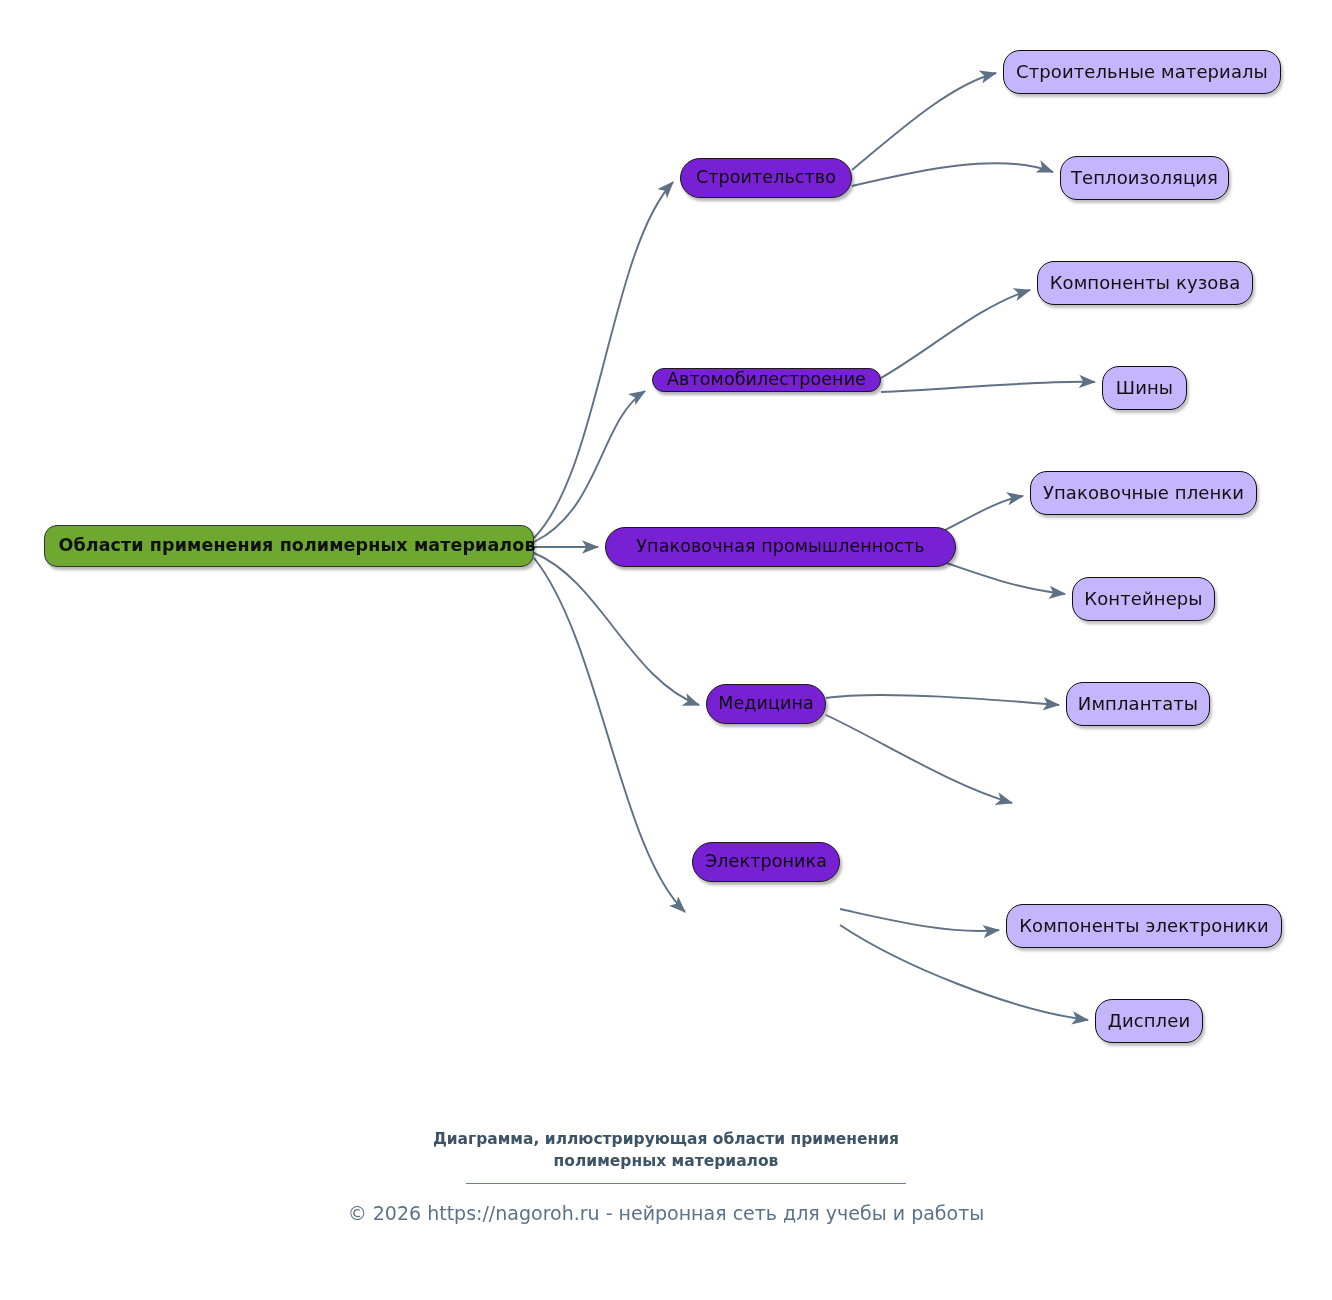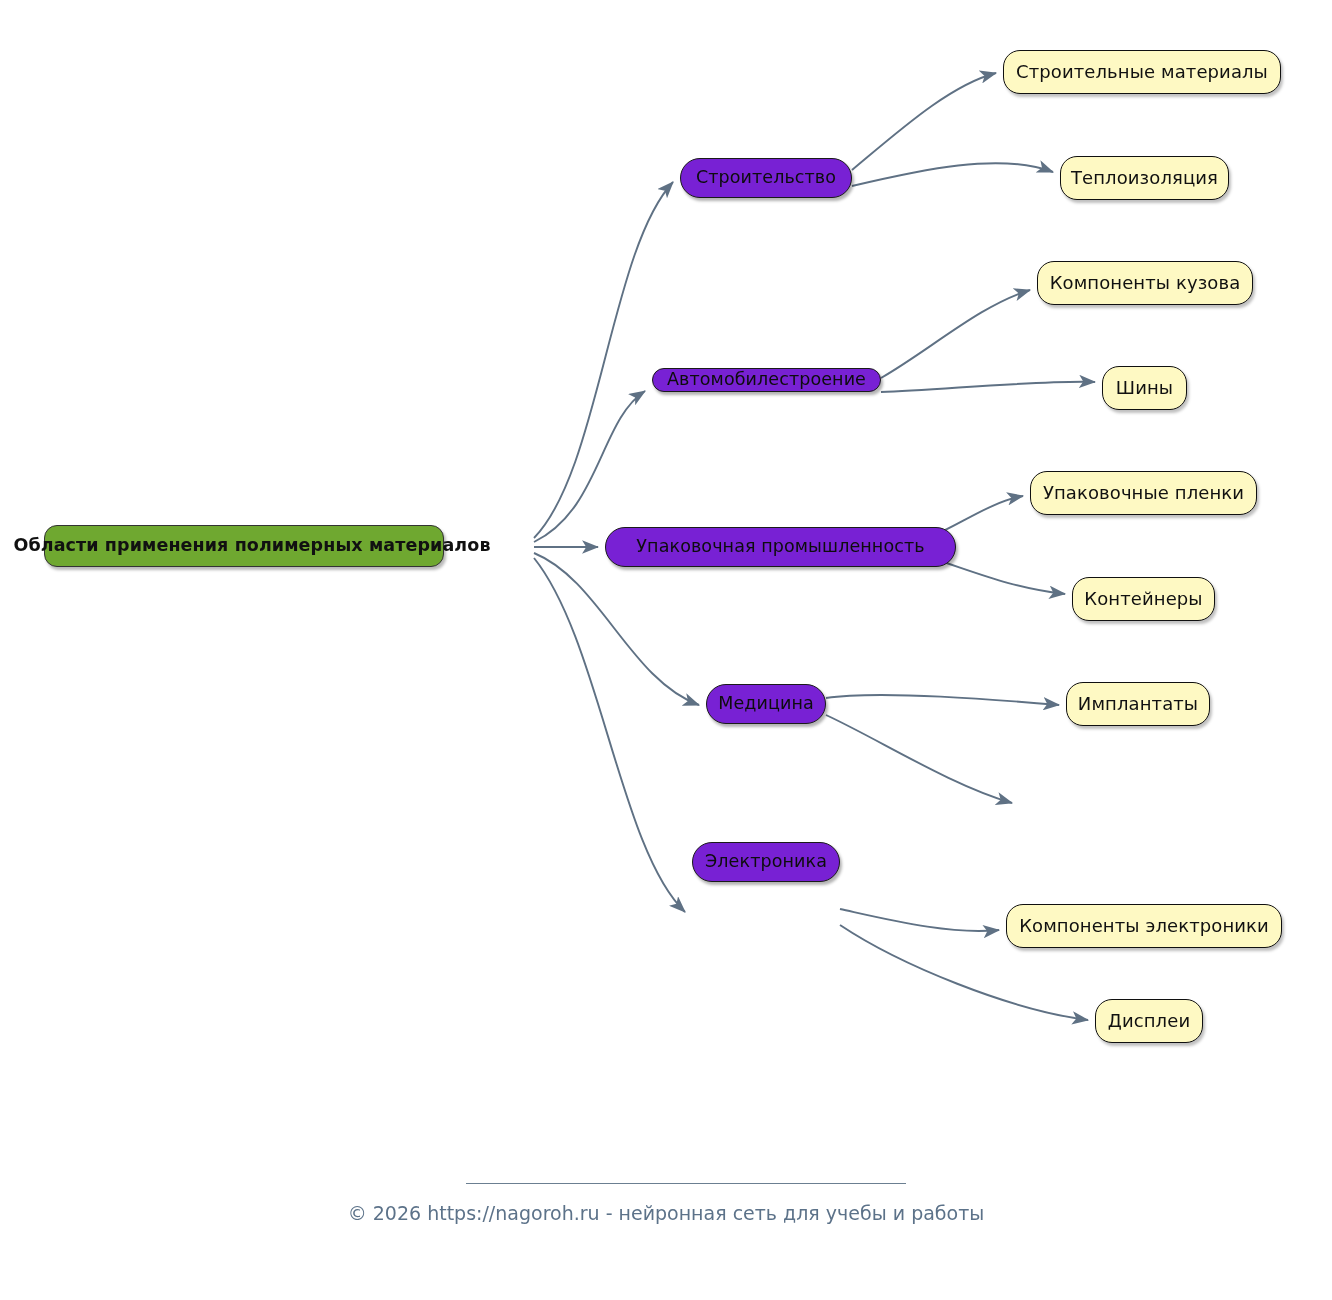--- a/index.html
+++ b/index.html
@@ -58,21 +58,21 @@
     background: #7821d4;
     border: 1.6px solid #1a1a1a;
     border-radius: 20px;
     color: #0d0d0d;
     font-size: 17.5px;
     font-weight: 400;
     box-shadow: 2px 3px 3px rgba(0,0,0,0.30);
   }
 
   .node-leaf {
-    background: #fef9c3;
+    background: #c4b5fd;
     border: 1.7px solid #101010;
     border-radius: 17px;
     color: #111111;
     font-size: 18px;
     font-weight: 400;
     box-shadow: 2px 3px 3px rgba(0,0,0,0.25);
   }
 
   .caption {
     position: absolute;
@@ -138,39 +138,40 @@
       <path d="M928,557 C970,570 1010,588 1065,594"></path>
 
       <path d="M826,698 C880,690 1000,700 1059,705"></path>
       <path d="M826,715 C880,740 950,785 1012,803"></path>
 
       <path d="M840,909 C890,920 950,935 999,930"></path>
       <path d="M840,925 C900,965 1010,1010 1088,1020"></path>
     </g>
   </svg>
 
-  <div class="node node-root" id="node-root" style="left:44px; top:525px; width:400px; height:42px;padding-left:16px;">Области применения полимерных материалов</div>
+  <div class="node node-root" id="node-root" style="left:44px; top:525px; width:490px; height:42px;padding-left:16px;">Области применения полимерных материалов</div>
 
   <div class="node node-branch" style="left:680px; top:158px; width:172px; height:40px;">Строительство</div>
   <div class="node node-leaf" style="left:1003px; top:50px; width:278px; height:44px;">Строительные материалы</div>
   <div class="node node-leaf" style="left:1060px; top:156px; width:169px; height:44px;">Теплоизоляция</div>
 
   <div class="node node-branch" style="left:652px; top:368px; width:229px; height:24px;">Автомобилестроение</div>
   <div class="node node-leaf" style="left:1037px; top:261px; width:216px; height:44px;">Компоненты кузова</div>
   <div class="node node-leaf" style="left:1102px; top:366px; width:85px; height:44px;">Шины</div>
 
   <div class="node node-branch" style="left:605px; top:527px; width:351px; height:40px;">Упаковочная промышленность</div>
   <div class="node node-leaf" style="left:1030px; top:471px; width:227px; height:44px;">Упаковочные пленки</div>
   <div class="node node-leaf" style="left:1072px; top:577px; width:143px; height:44px;">Контейнеры</div>
 
   <div class="node node-branch" style="left:706px; top:684px; width:120px; height:40px;">Медицина</div>
   <div class="node node-leaf" style="left:1066px; top:682px; width:144px; height:44px;">Имплантаты</div>
 
   <div class="node node-branch" style="left:692px; top:842px; width:148px; height:40px;">Электроника</div>
   <div class="node node-leaf" style="left:1006px; top:893px; width:276px; height:44px;margin-top:11px;">Компоненты электроники</div>
   <div class="node node-leaf" style="left:1095px; top:999px; width:108px; height:44px;">Дисплеи</div>
 
+  <div class="caption" id="caption-title" style="width:560px; left:386px;">Диаграмма, иллюстрирующая области применения полимерных материалов</div>
 
   <div id="caption-rule"></div>
 
   <div id="footer-credit">© 2026 https://nagoroh.ru - нейронная сеть для учебы и работы</div>
 
 </div>
 
 </body></html>

